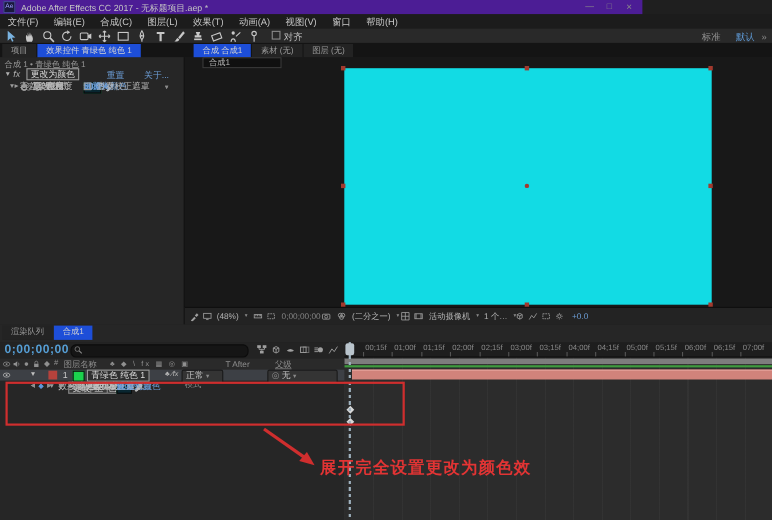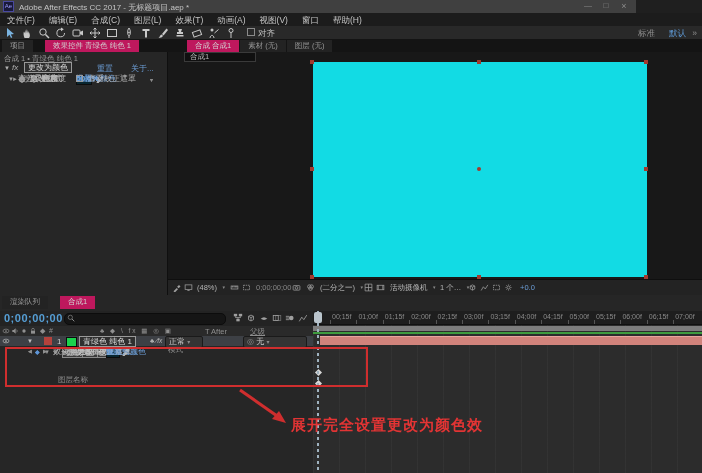--- a/index.html
+++ b/index.html
@@ -4,37 +4,37 @@
 <style>
   html,body{margin:0;padding:0;background:#111;}
   #app{position:relative;width:702px;height:473px;background:#1f1f1f;overflow:hidden;
        font-family:"Liberation Sans","DejaVu Sans",sans-serif;font-size:9px;color:#c8c8c8;}
   .abs{position:absolute;}
   .icon svg{display:block;}
   .icon{position:absolute;}
   .blue{color:#6d9fd8;}
   .dim{color:#8f8f8f;}
   .tab{display:inline-block;padding:1px 8px 2px 8px;height:10px;line-height:9px;color:#9a9a9a;background:#232323;margin-right:1px;}
-  .tab.active{background:#be185d;color:#d2d2d2;margin-left:11px;}
+  .tab.active{background:#1d4ed8;color:#d2d2d2;}
   .menu-item{display:inline-block;padding:2px 7px;color:#c6c6c6;}
   .tool{display:inline-block;width:17px;text-align:center;position:relative;height:14px;}
   .box-field{position:absolute;background:#343434;border:1px solid #1a1a1a;border-radius:2px;color:#c8c8c8;line-height:9px;padding:0 3px;font-size:8px;}
   .namebox{border:1px solid #9a9a9a;background:#2f2f2f;color:#dcdcdc;padding:0 3px;font-size:8px;line-height:9px;}
   .ddarrow{color:#8a8a8a;font-size:6px;}
   .ticklbl{position:absolute;color:#8a8a8a;font-size:7px;top:2px;white-space:nowrap;}
   .twirl{position:absolute;color:#9a9a9a;font-size:6px;line-height:10px;}
   .sw{position:absolute;border:1px solid #0c0c0c;}
   .kfdiamond{position:absolute;width:5px;height:5px;transform:rotate(45deg);}
 </style>
 </head>
 <body>
 
 <div id="app">
 
-  <div class="abs" style="left:0;top:0;width:636px;height:13px;background:#404040;">
+  <div class="abs" style="left:0;top:0;width:584px;height:13px;background:#4c1d95;">
     <div class="abs" style="left:3px;top:1px;width:11px;height:11px;background:#19193a;border:1px solid #4949a0;box-sizing:border-box;
                 color:#9d9dff;font-size:6px;line-height:9px;text-align:center;">Ae</div>
     <div class="abs" style="left:19px;top:2px;font-size:8px;color:#c4c4c4;white-space:nowrap;">Adobe After Effects CC 2017 - 无标题项目.aep *</div>
     <div class="abs" style="right:40px;top:1px;width:16px;text-align:center;color:#8a8a8a;font-size:8px;">—</div>
     <div class="abs" style="right:22px;top:1px;width:16px;text-align:center;color:#8a8a8a;font-size:8px;">□</div>
     <div class="abs" style="right:4px;top:1px;width:16px;text-align:center;color:#8a8a8a;font-size:9px;">×</div>
   </div>
 
   <div id="menubar" class="abs" style="left:0;top:13px;width:702px;height:13px;background:#1c1c1c;white-space:nowrap;font-size:8.5px;"><div class="menu-item" style="position: static;">文件(F)</div><div class="menu-item" style="position: static;">编辑(E)</div><div class="menu-item" style="position: static;">合成(C)</div><div class="menu-item" style="position: static;">图层(L)</div><div class="menu-item" style="position: static;">效果(T)</div><div class="menu-item" style="position: static;">动画(A)</div><div class="menu-item" style="position: static;">视图(V)</div><div class="menu-item" style="position: static;">窗口</div><div class="menu-item" style="position: static;">帮助(H)</div></div>
 
@@ -445,21 +445,21 @@
           </div>
           <div class="icon" style="left: 29px; top: 1px; width: 8px; height: 8px; color: rgb(144, 144, 144);">
             <svg viewBox="0 0 12 12" width="8" height="8">
               <rect x="3" y="5.5" width="6" height="4.5" fill="currentColor"></rect>
               <path d="M4 5.5 L4 4 A2 2 0 0 1 8 4 L8 5.5" fill="none" stroke="currentColor"></path>
             </svg>
           </div>
         </div>
       <div class="abs dim" style="left:40px;top:1px;font-size:7px;">◆</div>
       <div class="abs dim" style="left:49px;top:1px;font-size:7px;">#</div>
-      <div class="abs dim" style="left:58px;top:1px;font-size:7.5px;margin-top:48px;">图层名称</div>
+      <div class="abs dim" style="left:58px;top:1px;font-size:7.5px;">图层名称</div>
       <div id="col-switches" class="abs" style="left:100px;top:1px;font-size:6.5px;color:#909090;letter-spacing:2px;">♣ ◆ \ fx ▦ ◎ ▣</div>
       <div class="abs dim" style="left:168px;top:19px;font-size:7.5px;">模式</div>
       <div class="abs dim" style="left:205px;top:1px;font-size:7.5px;">T After</div>
       <div class="abs dim" style="left:250px;top:1px;font-size:7.5px;text-decoration:underline;">父级</div>
     </div>
 
     <div class="abs" style="left:0;top:41px;width:313px;height:10px;background:#3d4045;">
       <div id="layer-eye" class="abs" style="left:2px;top:1px;">
           <div class="icon" style="left: 0px; top: 0px; width: 8px; height: 8px; color: rgb(192, 192, 192);">
             <svg viewBox="0 0 12 12" width="8" height="8">

